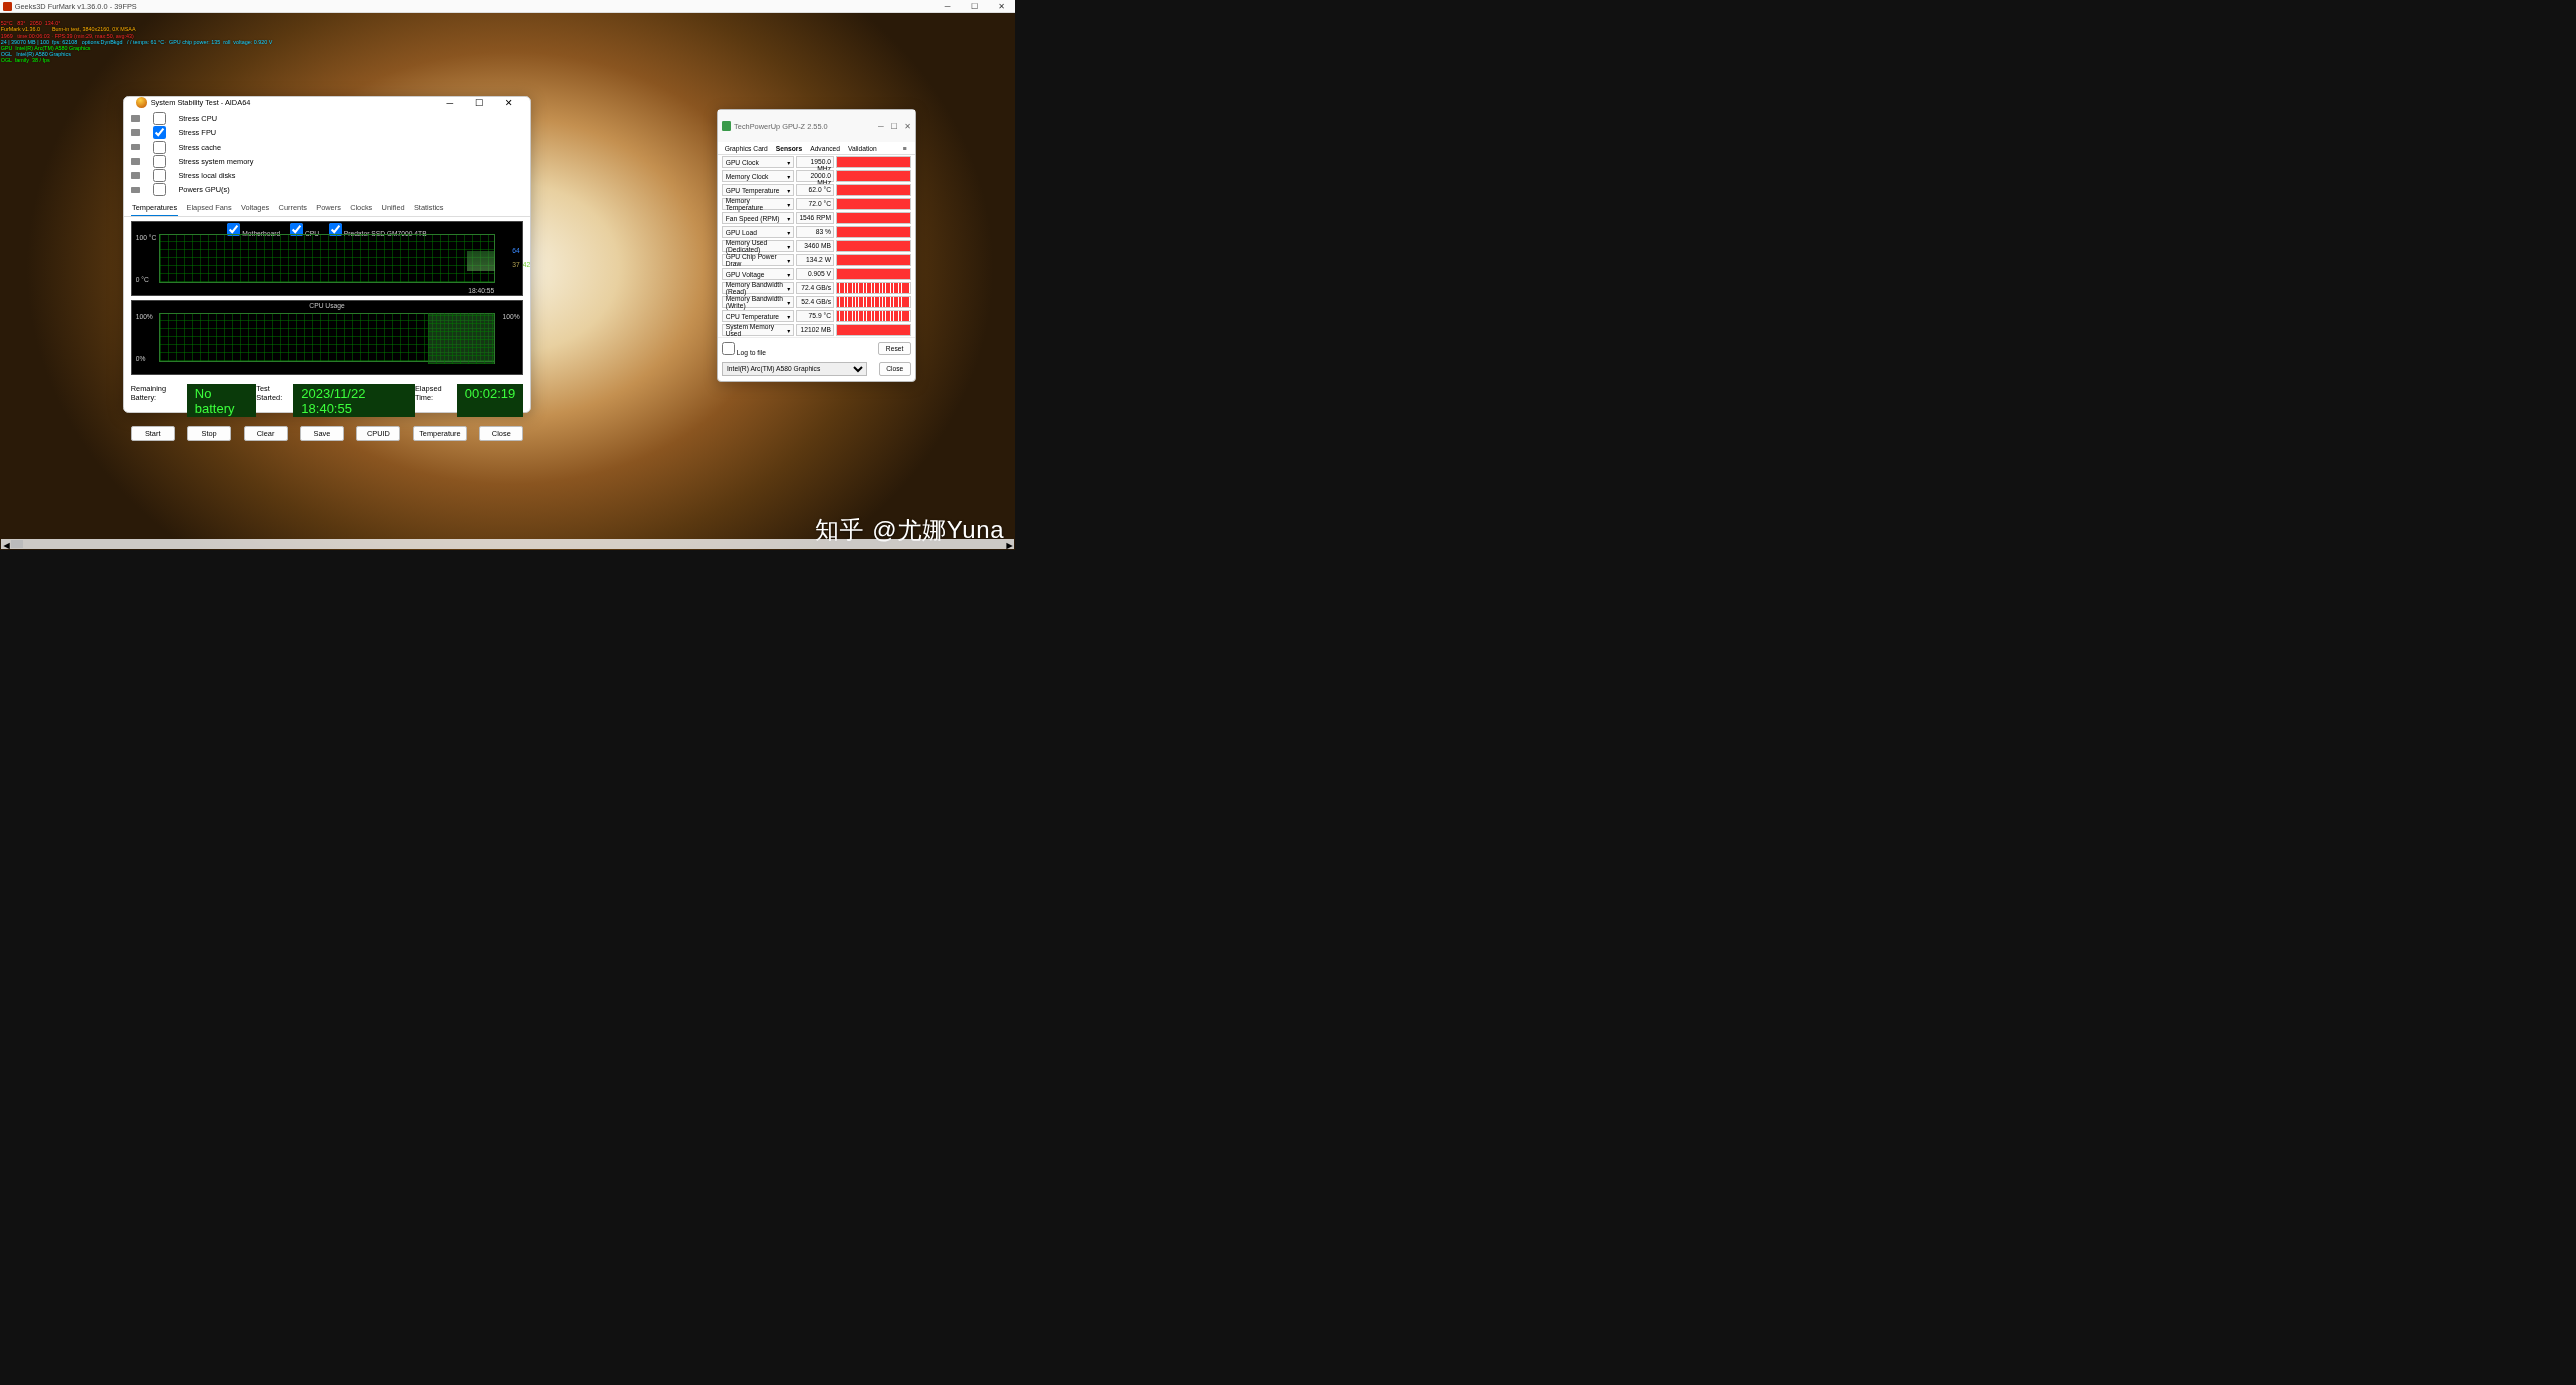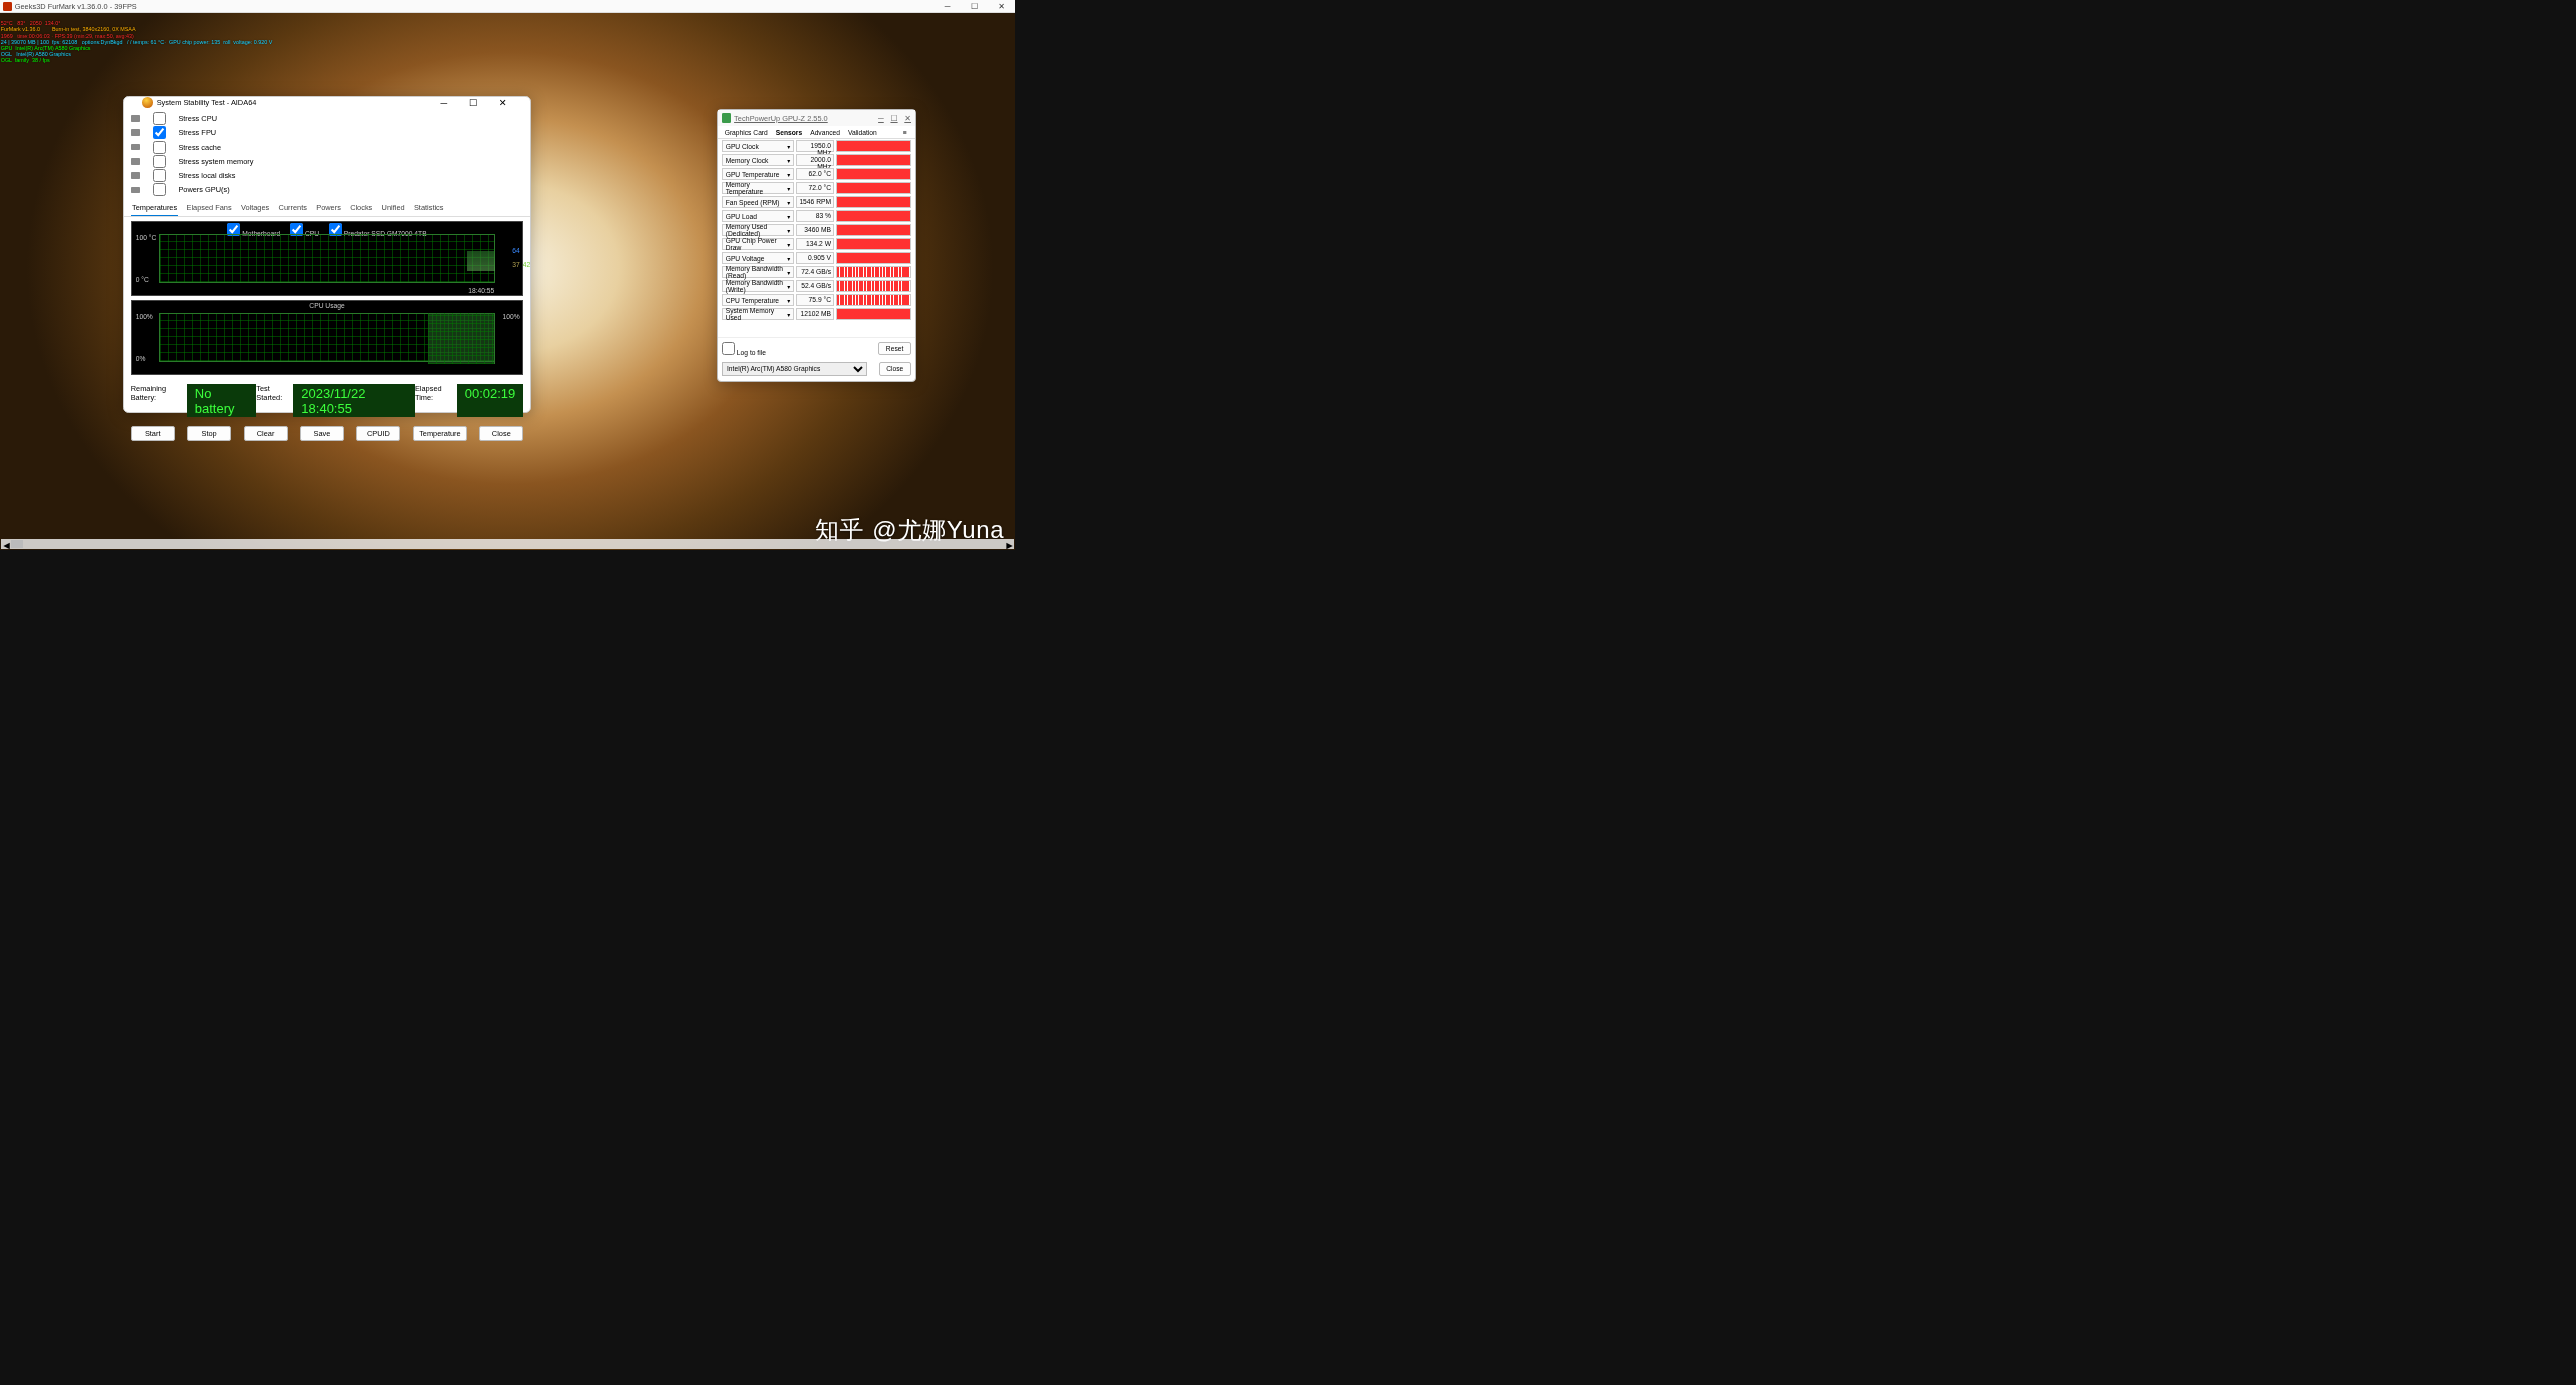--- a/index.html
+++ b/index.html
@@ -29,21 +29,21 @@
 .overlay .red { color: #ff2a2a; }
 .overlay .yel { color: #ffb000; }
 .overlay .cyan { color: #1fd5ff; }
 
 
 .aida {
   position: absolute; left: 123px; top: 96px; width: 408px; height: 317px;
   background: #fff; border: 0.7px solid #ccc; border-radius: 5.4px; box-shadow: 0 2.7px 16px rgba(0,0,0,.3);
   display: flex; flex-direction: column; font-size: 7.4px;
 }
-.aida .tb { height: 19px; display: flex; align-items: center; padding: 0 18px; }
+.aida .tb { height: 19px; display: flex; align-items: center; padding: 0 12px; }
 .aida .tb .icon { width: 10.7px; height: 10.7px; margin-right: 4px; border-radius: 50%; background: radial-gradient(circle at 40% 30%, #ffd040, #c05000); }
 .aida .tb .controls { margin-left: auto; display: flex; gap: 13.4px; padding-right: 1.3px; font-size: 9.4px; }
 .aida .tb .controls span { width: 16px; text-align: center; }
 .aida .body { display: flex; padding: 4px 6.7px; gap: 6.7px; }
 .stress-col { display: flex; flex-direction: column; gap: 1.3px; }
 .stress-col label { display: flex; align-items: center; gap: 12px; font-size: 7.4px; }
 .stress-col label .hw { width: 9.4px; height: 6.7px; background: #888; border-radius: 0.7px; margin-right: 1.3px; }
 .log {
   flex: 1; background: #fff; border: 0.7px solid #bbb; font-size: 7.4px;
 }
@@ -83,21 +83,21 @@
 .status .box { padding: 1.3px 8px; background: #0a3a0a; color: #3cff3c; font-size: 13px; }
 .buttons { display: flex; gap: 5.4px; padding: 4px 6.7px 6.7px; justify-content: space-between; }
 .buttons button { flex: 0 0 auto; width: 44px; height: 14.8px; font-size: 7.4px; background: #fdfdfd; border: 0.7px solid #bbb; border-radius: 2px; }
 
 
 .gpuz {
   position: absolute; left: 717px; top: 109px; width: 199px; height: 273px;
   background: #fff; border: 0.7px solid #bbb; border-radius: 4px; box-shadow: 0 2.7px 13.4px rgba(0,0,0,.25);
   font-size: 6.7px; display: flex; flex-direction: column;
 }
-.gpuz .tb { height: 14.8px; display: flex; align-items: center; padding: 8px 4px; font-size: 7.4px; color: #666; background: #f8f8f8; text-decoration: underline; }
+.gpuz .tb { height: 14.8px; display: flex; align-items: center; padding: 16px 4px; font-size: 7.4px; color: #666; background: #f8f8f8; }
 .gpuz .tb .icon { width: 9.4px; height: 9.4px; margin-right: 2.7px; background: #3a9a4a; border-radius: 1.3px; }
 .gpuz .tb .controls { margin-left: auto; display: flex; gap: 6.7px; font-size: 8px; }
 .gpuz .tabs2 { display: flex; gap: 5.4px; padding: 1.3px 5.4px; font-size: 6.7px; border-bottom: 0.7px solid #ddd; }
 .gpuz .tabs2 .h { width: 9.4px; text-align: center; }
 .gpuz .tabs2 div { padding: 1.3px 1.3px; }
 .gpuz .tabs2 .active { color: #000; font-weight: 600; }
 .gpuz .rows { flex: 1; overflow: hidden; }
 .gpuz .row { display: flex; align-items: center; height: 14px; padding: 0 4px; gap: 2px; }
 .gpuz .row .lab { width: 72px; font-size: 6.7px; border: 0.7px solid #ccc; padding: 0.7px 2.7px; height: 11.4px; display: flex; align-items: center; justify-content: space-between; background: #fafafa; }
 .gpuz .row .lab .dd { font-size: 6px; color: #000; }

